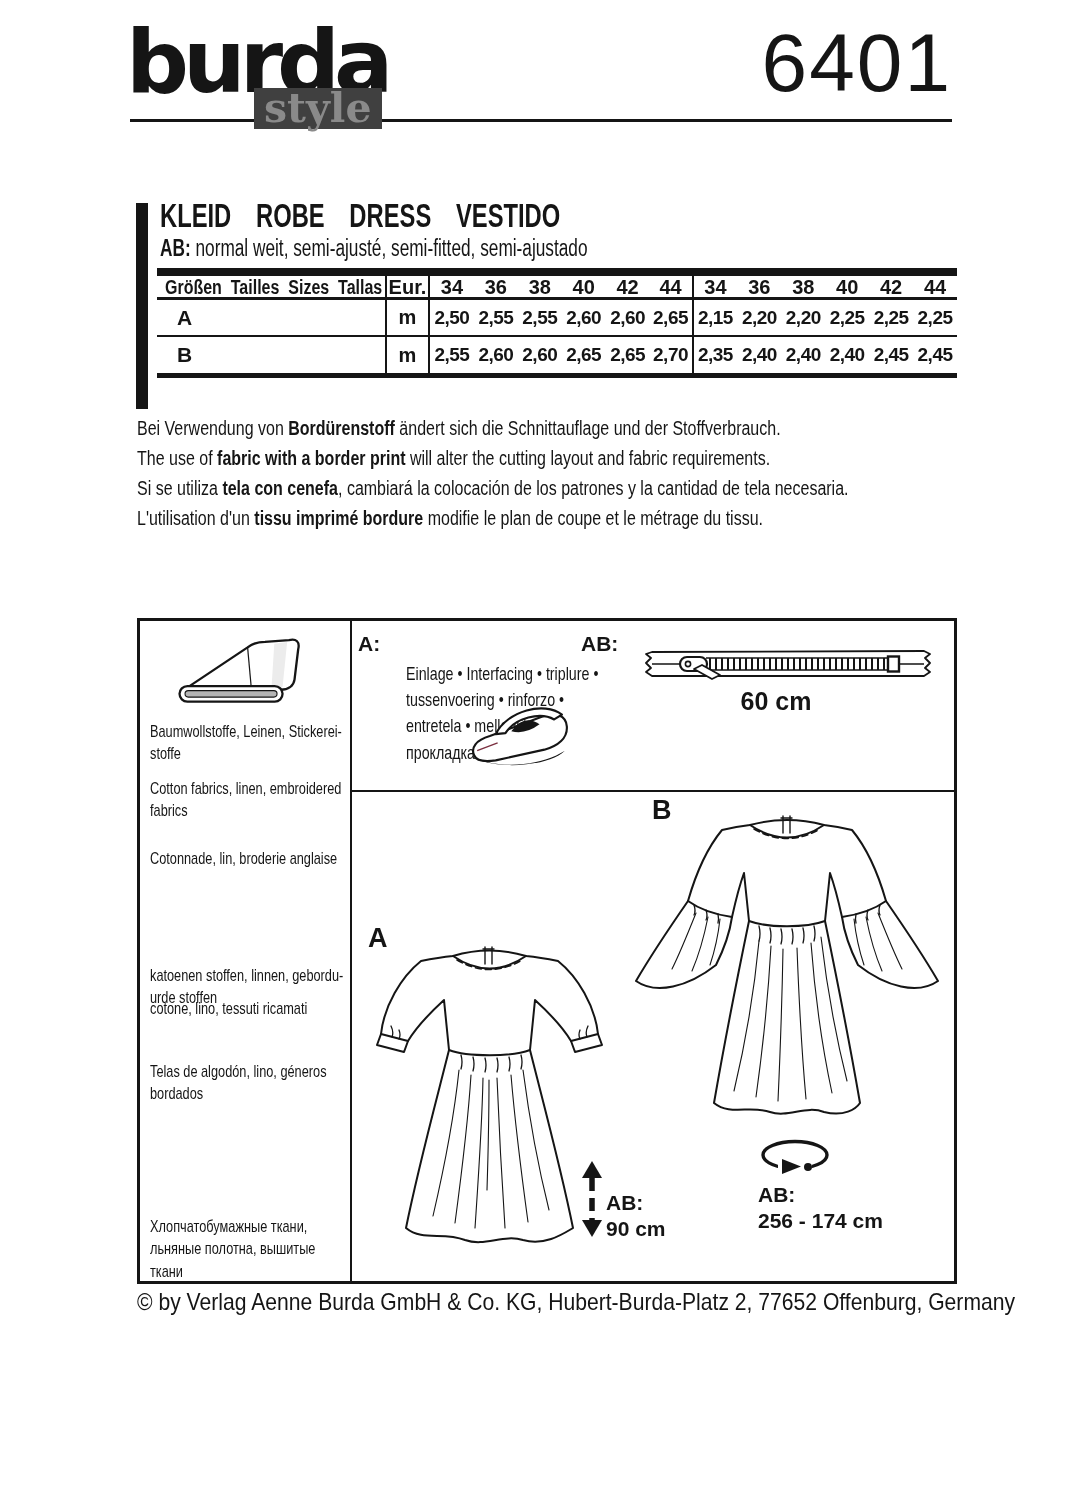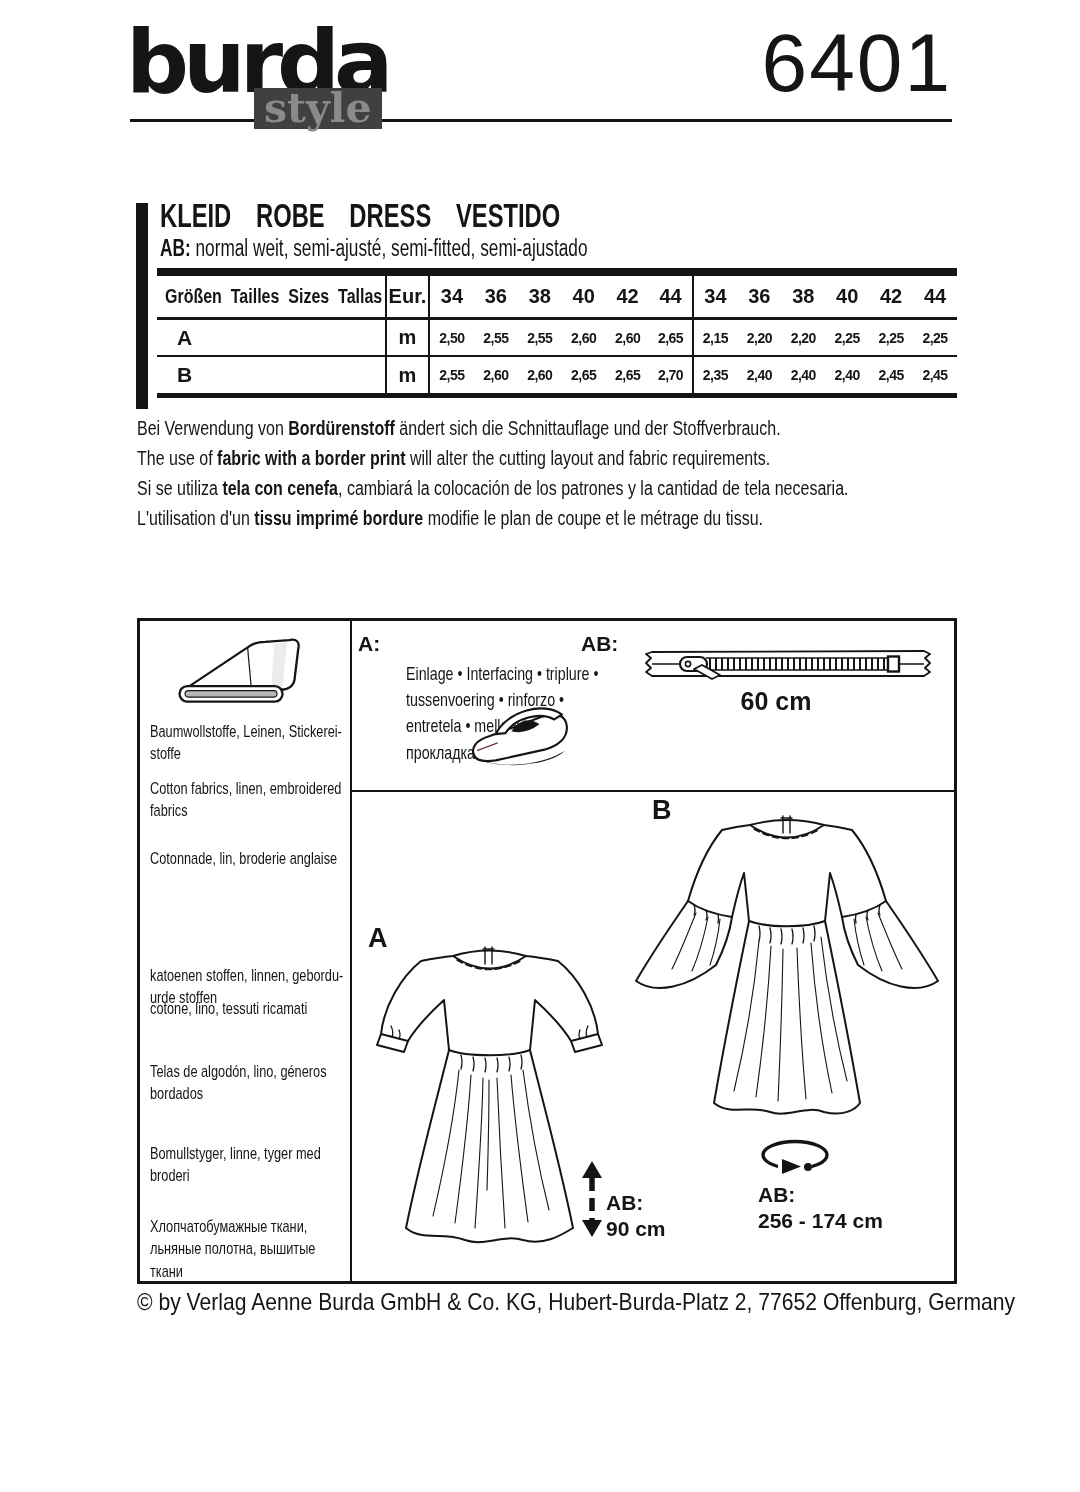--- a/index.html
+++ b/index.html
@@ -24,29 +24,29 @@
   .title-main{left:160px;top:199px;font-size:33px;font-weight:bold;word-spacing:8px;line-height:1;}
   .title-sub{left:160px;top:237px;font-size:23px;line-height:1;}
   
   .ftable{left:157px;top:268px;width:800px;font-weight:bold;}
   .t-bar{height:8px;background:#151515;}
   .t-bot{height:5px;background:#151515;}
   .t-row{display:grid;box-sizing:border-box;border-bottom:2px solid #151515;}
   .t-row>.cell{display:flex;align-items:center;justify-content:center;box-sizing:border-box;overflow:visible;}
   .t-widths{grid-template-columns:230px 43px 1fr 1fr;height:27px;}
   .t-cols12{grid-template-columns:230px 43px repeat(12,1fr);}
-  .t-sizes{height:44px;border-bottom-width:3px;}
+  .t-sizes{height:24px;border-bottom-width:3px;}
   .t-vala{height:37px;}
   .t-valb{height:36px;border-bottom:none;}
   .c-label{justify-content:flex-start !important;padding-left:8px;border-right:2px solid #151515;}
   .c-eur{border-right:2px solid #151515;}
   .c-gend{border-right:2px solid #151515;}
   .fs-group{font-size:22px;}
   .fs-size{font-size:20px;}
-  .fs-val{font-size:14px;letter-spacing:-0.5px;}
+  .fs-val{font-size:19px;letter-spacing:-0.5px;}
   .fs-rowlab{font-size:21px;}
   
   .notes{left:137px;top:418px;font-size:20px;line-height:1;}
   .notes .note{margin-bottom:10px;}
   
   .panel{left:137px;top:618px;width:820px;height:666px;border:3px solid #151515;box-sizing:border-box;}
   .col-left{position:absolute;left:0;top:0;bottom:0;width:210px;border-right:2px solid #151515;}
   .div-h{position:absolute;left:210px;right:0;top:169px;height:2px;background:#151515;}
   .fab{font-size:17px;line-height:1.32;}
   .lab{font-size:21px;font-weight:bold;line-height:1;}
@@ -158,23 +158,20 @@
       <div class="abs fab" style="left:10px;top:227px;">
         <span class="cx75">Cotonnade, lin, broderie anglaise</span></div>
       <div class="abs fab" style="left:10px;top:316px;margin-top:28px;">
         <span class="cx75">katoenen stoffen, linnen, gebordu-
 urde stoffen</span></div>
       <div class="abs fab" style="left:10px;top:377px;">
         <span class="cx75">cotone, lino, tessuti ricamati</span></div>
       <div class="abs fab" style="left:10px;top:440px;">
         <span class="cx75">Telas de algodón, lino, géneros
 bordados</span></div>
-      <div class="abs fab" style="left:10px;top:522px;">
-        <span class="cx75">Bomullstyger, linne, tyger med
-broderi</span></div>
       <div class="abs fab" style="left:10px;top:595px;">
         <span class="cx75">Хлопчатобумажные ткани,
 льняные полотна, вышитые
 ткани</span></div>
     </div>
 
     <div class="div-h"></div>
 
     <div class="abs lab" style="left:218px;top:12px;">A:</div>
     <div class="abs itxt" style="left:218px;top:40px;">

